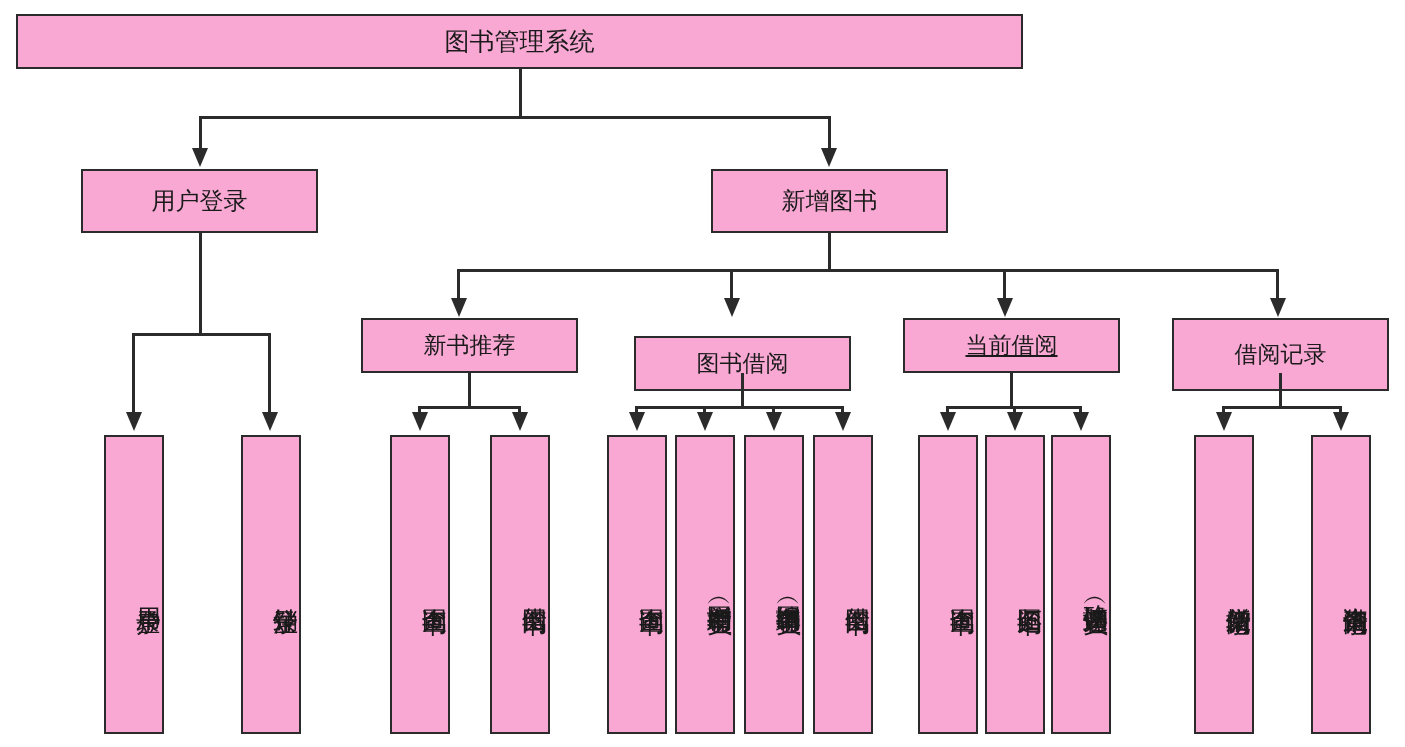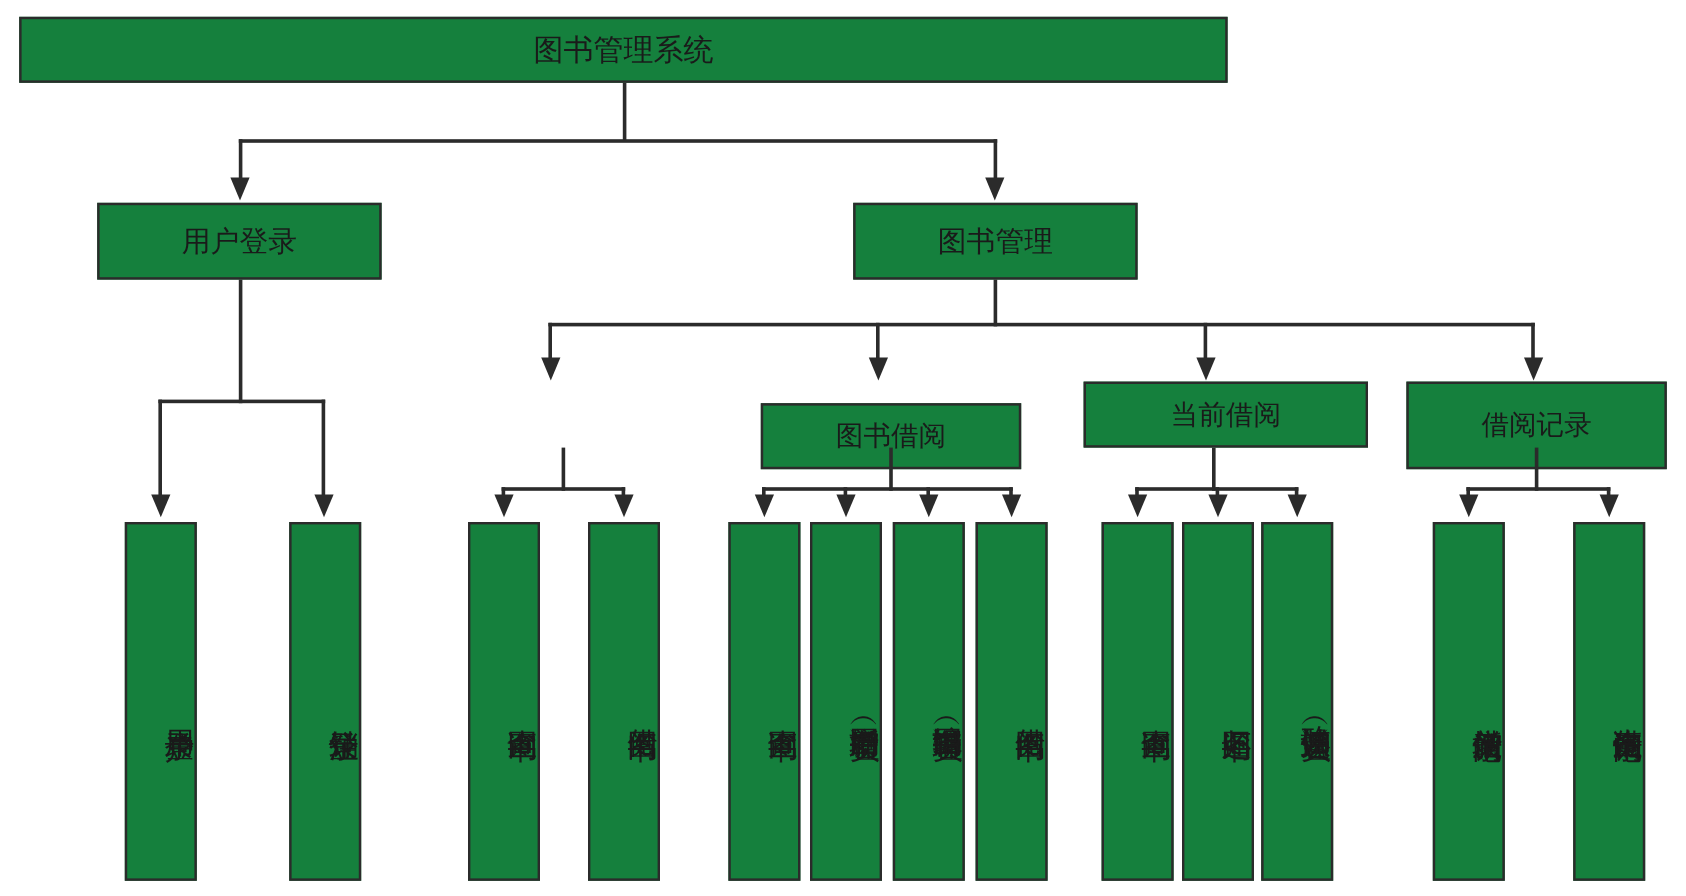--- a/index.html
+++ b/index.html
@@ -14,21 +14,21 @@
     position: relative;
     width: 1405px;
     height: 747px;
     background: #ffffff;
     overflow: hidden;
   }
   .node {
     position: absolute;
     box-sizing: border-box;
     border: 2px solid #2b2b2b;
-    background: #15803d;
+    background: #f9a8d4;
     display: flex;
     align-items: center;
     justify-content: center;
     color: #1a1a1a;
   }
   .node-root {
     font-size: 25px;
   }
   .node-l2 {
     font-size: 24px;
@@ -86,45 +86,48 @@
   <div class="arrow" style="left:192px; top:148px;"></div>
 
   <div class="edge edge-v" style="left:828px; top:116px; width:3px; height:36px;"></div>
   <div class="arrow" style="left:821px; top:148px;"></div>
 
   <div class="node node-l2" style="left:81px; top:169px; width:237px; height:64px;">
     <span>用户登录</span>
   </div>
 
   <div class="node node-l2" style="left:711px; top:169px; width:237px; height:64px;">
-    <span>图书管理</span>
+    <span>新增图书</span>
   </div>
 
   <div class="edge edge-v" style="left:199px; top:233px; width:3px; height:103px;"></div>
   <div class="edge edge-h" style="left:132px; top:333px; width:139px; height:3px;"></div>
   <div class="edge edge-v" style="left:132px; top:333px; width:3px; height:83px;"></div>
   <div class="arrow" style="left:126px; top:412px;"></div>
   <div class="edge edge-v" style="left:268px; top:333px; width:3px; height:83px;"></div>
   <div class="arrow" style="left:262px; top:412px;"></div>
 
   <div class="edge edge-v" style="left:828px; top:233px; width:3px; height:39px;"></div>
   <div class="edge edge-h" style="left:457px; top:269px; width:822px; height:3px;"></div>
   <div class="edge edge-v" style="left:457px; top:269px; width:3px; height:33px;"></div>
   <div class="arrow" style="left:451px; top:298px;"></div>
   <div class="edge edge-v" style="left:730px; top:269px; width:3px; height:33px;"></div>
   <div class="arrow" style="left:724px; top:298px;"></div>
   <div class="edge edge-v" style="left:1003px; top:269px; width:3px; height:33px;"></div>
   <div class="arrow" style="left:997px; top:298px;"></div>
   <div class="edge edge-v" style="left:1276px; top:269px; width:3px; height:33px;"></div>
   <div class="arrow" style="left:1270px; top:298px;"></div>
 
+  <div class="node node-l3" style="left:361px; top:318px; width:217px; height:55px;">
+    <span>新书推荐</span>
+  </div>
   <div class="node node-l3" style="left:634px; top:304px; width:217px; height:55px;margin-top:32px;">
     <span>图书借阅</span>
   </div>
-  <div class="node node-l3" style="left:903px; top:318px; width:237px; height:55px;">
+  <div class="node node-l3" style="left:903px; top:318px; width:217px; height:55px;text-decoration:underline;">
     <span>当前借阅</span>
   </div>
   <div class="node node-l3" style="left:1172px; top:318px; width:217px; height:73px;">
     <span>借阅记录</span>
   </div>
 
   <div class="edge edge-v" style="left:468px; top:373px; width:3px; height:36px;"></div>
   <div class="edge edge-h" style="left:418px; top:406px; width:103px; height:3px;"></div>
   <div class="edge edge-v" style="left:418px; top:406px; width:3px; height:12px;"></div>
   <div class="arrow" style="left:412px; top:412px;"></div>

